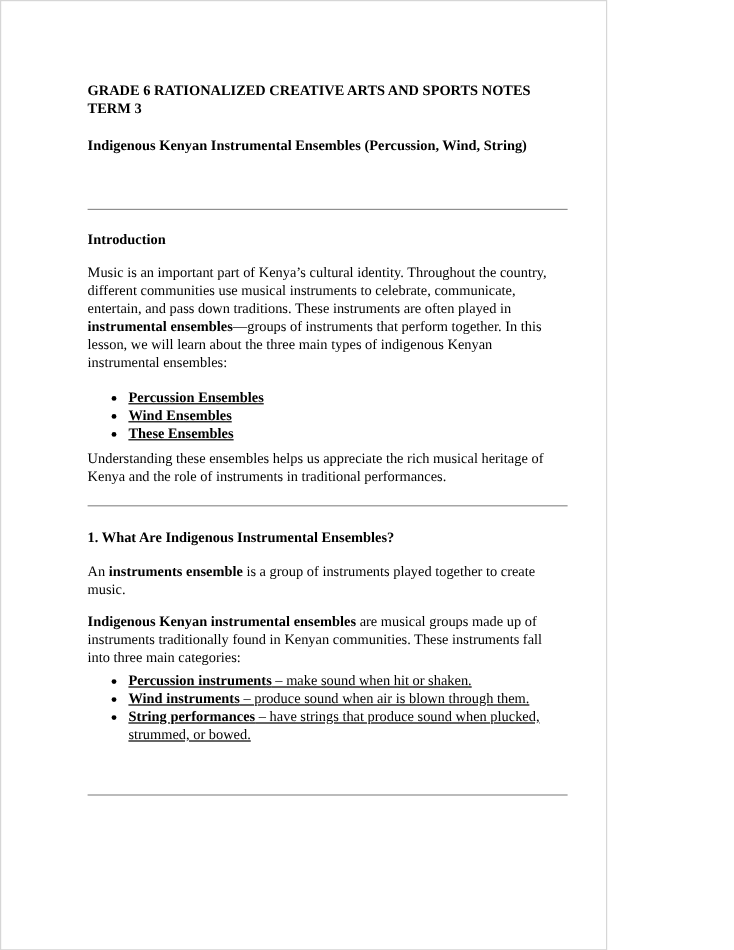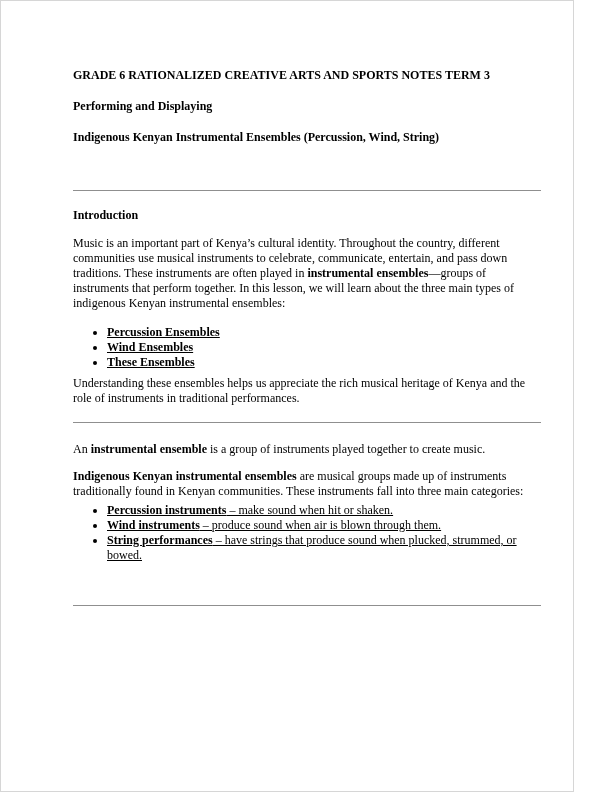--- a/index.html
+++ b/index.html
@@ -1,19 +1,19 @@
 <!DOCTYPE html>
 <html><head>
 <meta charset="utf-8">
 <style>
   * { margin: 0; padding: 0; box-sizing: border-box; }
   html, body { background: #ffffff; }
   .page {
     position: relative;
-    width: 574px;
+    width: 506px;
     height: 792px;
     background: #ffffff;
     border: 1px solid #d6d6d6;
     padding: 67px 32px 0 72px;
     font-family: "Liberation Serif", serif;
     font-size: 12px;
     line-height: 15px;
     color: #000000;
     overflow: hidden;
   }
@@ -42,42 +42,42 @@
   ul.bullets li { margin: 0; }
   .closing { margin-bottom: 0; }
 </style>
 </head>
 <body>
 
 <div class="page">
 
   <p class="b title">GRADE 6 RATIONALIZED CREATIVE ARTS AND SPORTS NOTES TERM 3</p>
 
-  <p class="b subtitle">Performing and Displaying</p>
 
   <p class="b subtitle">Indigenous Kenyan Instrumental Ensembles (Percussion, Wind, String)</p>
 
   <hr class="rule rule-1">
 
   <p class="b heading">Introduction</p>
 
   <p class="para"><span>Music is an important part of Kenya’s cultural identity. Throughout the country, different communities use musical instruments to celebrate, communicate, entertain, and pass down traditions. These instruments are often played in </span><b>instrumental ensembles</b><span>—groups of instruments that perform together. In this lesson, we will learn about the three main types of indigenous Kenyan instrumental ensembles:</span></p>
 
   <ul class="bullets">
     <li class="b">Percussion Ensembles</li>
     <li class="b">Wind Ensembles</li>
     <li class="b">These Ensembles</li>
   </ul>
 
   <p class="closing">Understanding these ensembles helps us appreciate the rich musical heritage of Kenya and the role of instruments in traditional performances.</p>
 
   <hr class="rule rule-2">
 
+  <p class="b heading">1. What Are Indigenous Instrumental Ensembles?</p>
 
-  <p class="para-tight"><span>An </span><b>instrumental ensemble</b><span> is a group of instruments played together to create music.</span></p>
+  <p class="para-tight"><span>An </span><b>instruments ensemble</b><span> is a group of instruments played together to create music.</span></p>
 
   <p class="para-list-lead"><b>Indigenous Kenyan instrumental ensembles</b><span> are musical groups made up of instruments traditionally found in Kenyan communities. These instruments fall into three main categories:</span></p>
 
   <ul class="bullets">
     <li><b>Percussion instruments</b><span> – make sound when hit or shaken.</span></li>
     <li><b>Wind instruments</b><span> – produce sound when air is blown through them.</span></li>
     <li><b>String performances</b><span> – have strings that produce sound when plucked, strummed, or bowed.</span></li>
   </ul>
 
   <hr class="rule rule-3">

